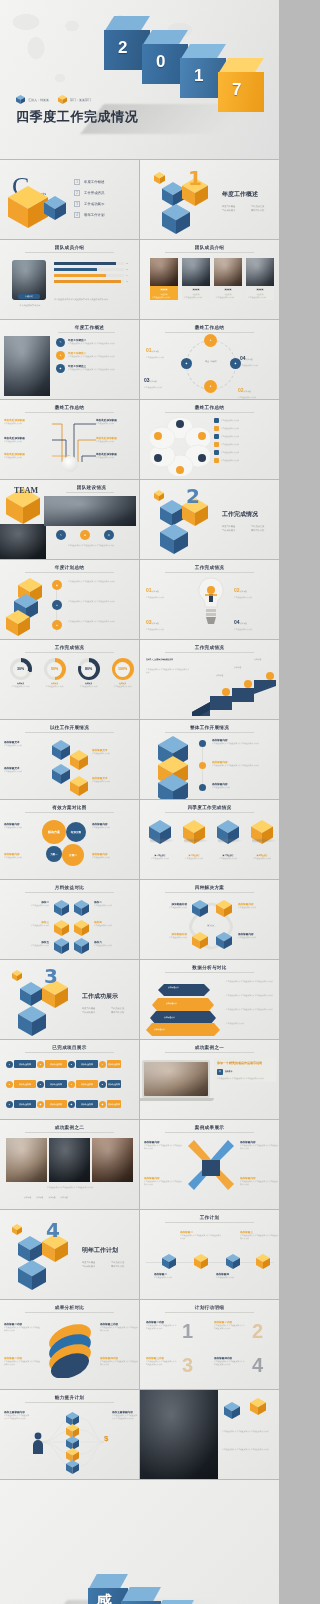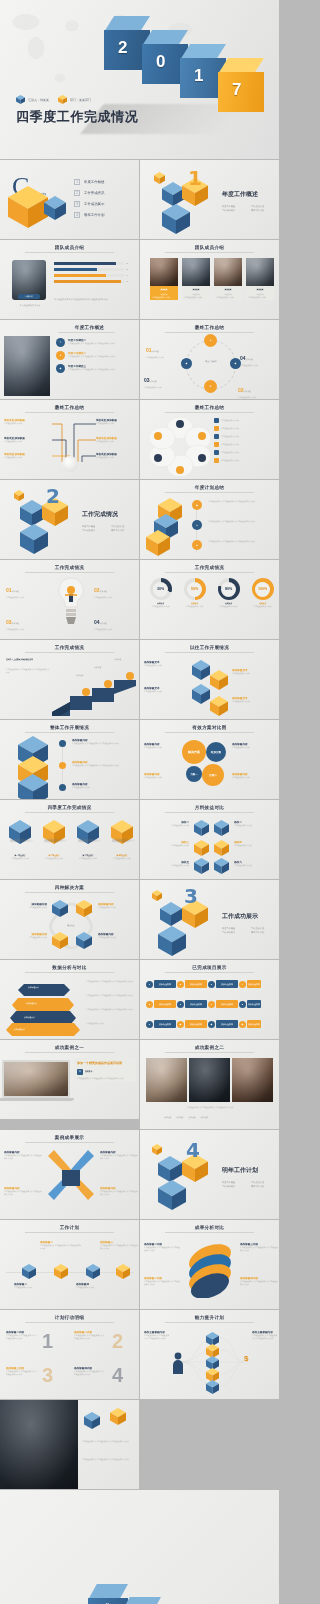--- a/index.html
+++ b/index.html
@@ -443,20 +443,40 @@
           <div class="dotc b" style="width:5px;height:5px;border-radius:1px;"></div>
           <div class="tinier" style="width:54px;">单击此处添加文本内容</div>
         </div>
       <div style="display:flex;gap:2px;align-items:center;">
           <div class="dotc o" style="width:5px;height:5px;border-radius:1px;"></div>
           <div class="tinier" style="width:54px;">单击此处添加文本内容</div>
         </div>
     </div>
   </div>
 
+  <div class="slide half h-std">
+    <div class="mc o" style="position:absolute;left:6px;top:8px;width:34px;height:36px;">
+        <i class="t"></i>
+        <i class="l"></i>
+        <i class="r"></i>
+      </div>
+    <div style="position:absolute;left:14px;top:6px;font-size:8px;color:#3d4554;font-weight:bold;font-family:'Liberation Serif',serif;">TEAM</div>
+    <div class="ph dark" style="position:absolute;left:0;top:44px;width:46px;height:36px;"></div>
+    <div class="head-wrap" style="padding-left:44px;">
+        <div class="stitle">团队建设情况</div>
+        <div class="sline" style="width:50%;margin-left:22px;"></div>
+      </div>
+    <div class="ph p3" style="position:absolute;left:44px;top:16px;width:92px;height:30px;"></div>
+    <div style="position:absolute;left:56px;top:50px;display:flex;gap:14px;">
+      <div class="dotc b" style="width:10px;height:10px;">✎</div>
+      <div class="dotc o" style="width:10px;height:10px;">☻</div>
+      <div class="dotc b" style="width:10px;height:10px;">▤</div>
+    </div>
+    <div class="tinier" style="position:absolute;left:48px;top:64px;width:86px;text-align:center;">单击此处添加文本单击此处添加文本单击此处添加文本内容</div>
+  </div>
 
   <div class="slide half h-std">
     <div class="mc o" style="position:absolute;left:14px;top:10px;width:10px;height:11px;">
         <i class="t"></i>
         <i class="l"></i>
         <i class="r"></i>
       </div>
     <div class="mc" style="position:absolute;left:20px;top:20px;width:24px;height:26px;">
         <i class="t"></i>
         <i class="l"></i>

